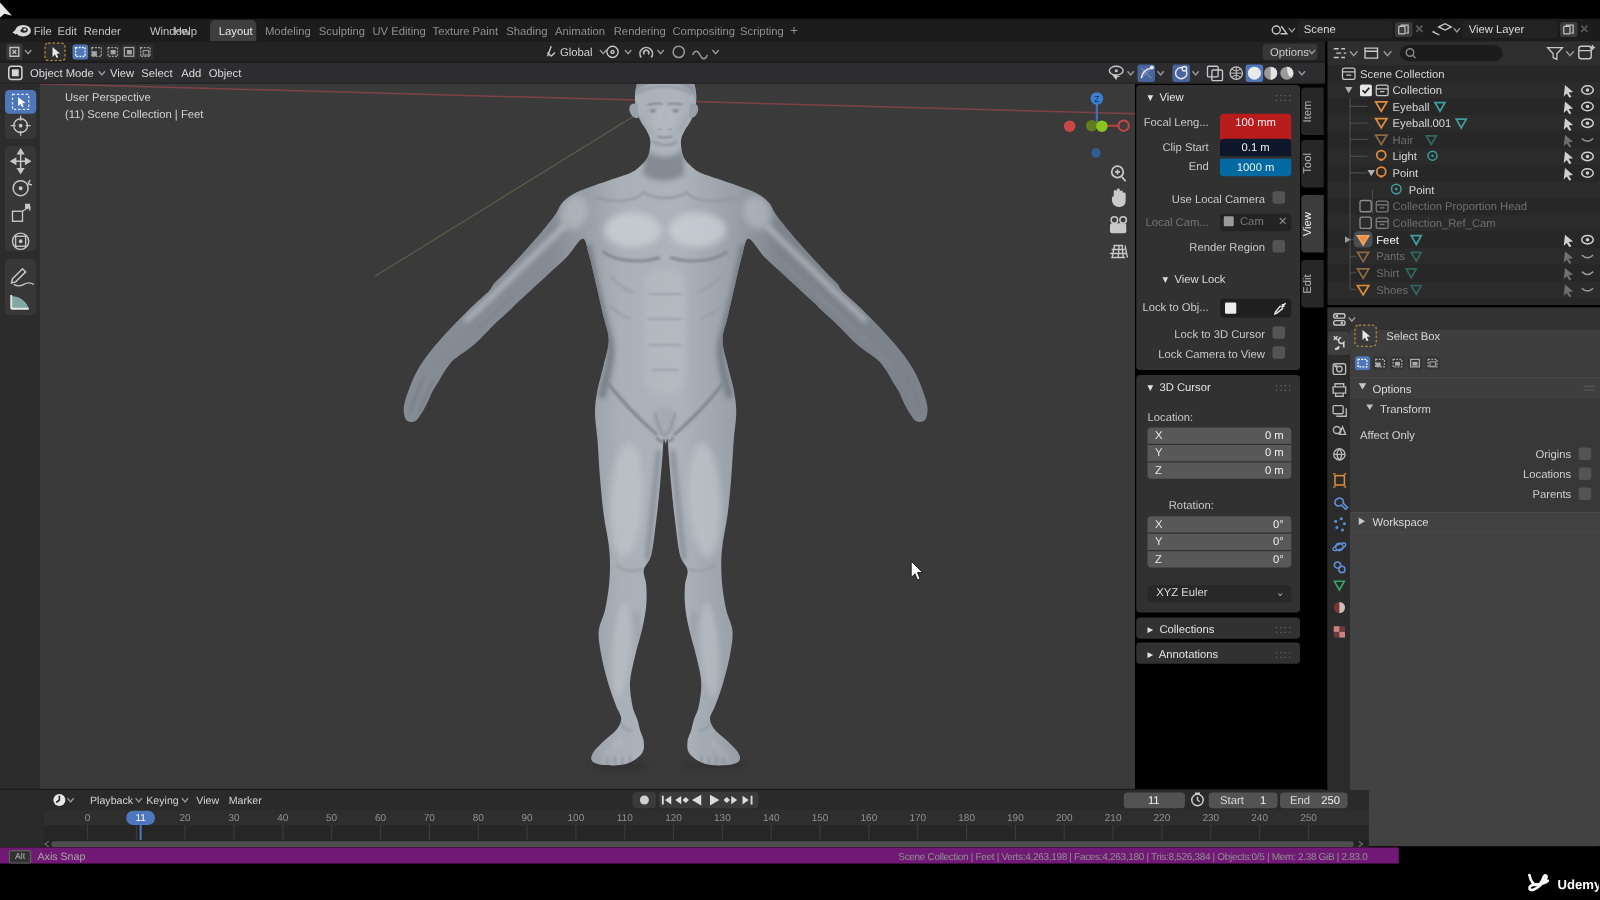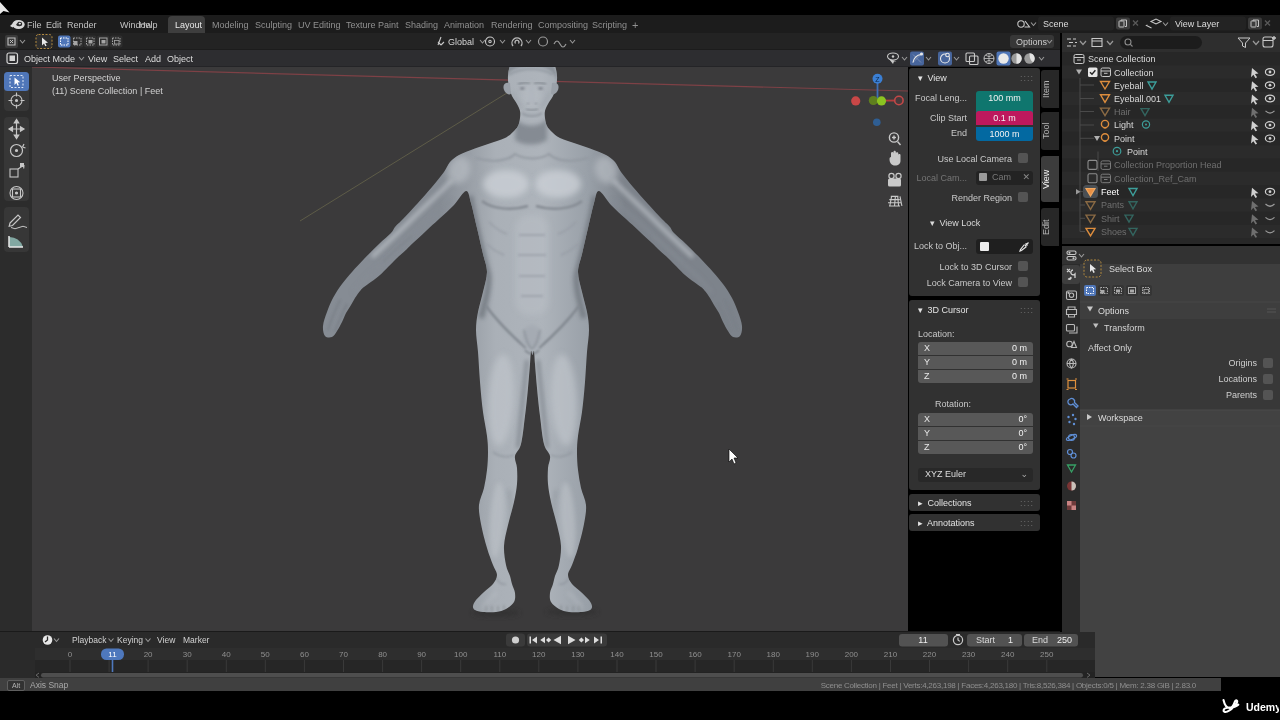--- a/index.html
+++ b/index.html
@@ -371,23 +371,23 @@
   <text x="52" y="94" font-size="9" fill="#d2d2d2" font-family="Liberation Sans">(11) Scene Collection | Feet</text>
 </svg>
 </div>
 
 <div class="abs" id="npanel" style="left:908px;top:67px;width:152px;height:565px;font-size:9px;color:#cfcfcf;">
 
   <div class="abs" style="left:1px;top:1px;width:131px;height:228px;background:#313131;border-radius:3px;"></div>
   <div class="abs" style="left:10px;top:6px;color:#e3e3e3;">▾&nbsp; View</div>
   <div class="abs" style="left:112px;top:6px;color:#6f6f6f;letter-spacing:1px;">::::</div>
   <div class="abs" style="left:0;top:26px;width:59px;text-align:right;color:#c9c9c9;">Focal Leng...</div>
-  <div class="abs" style="left:68px;top:24px;width:57px;height:31px;background:#0f766e;border-radius:3px;text-align:center;color:#f2f2f2;line-height:15px;">100 mm</div>
+  <div class="abs" style="left:68px;top:24px;width:57px;height:31px;background:#b91c1c;border-radius:3px;text-align:center;color:#f2f2f2;line-height:15px;">100 mm</div>
   <div class="abs" style="left:0;top:46px;width:59px;text-align:right;color:#c9c9c9;">Clip Start</div>
-  <div class="abs" style="left:68px;top:44px;width:57px;height:14px;background:#be185d;border-radius:3px 3px 0 0;text-align:center;color:#f2f2f2;line-height:14px;">0.1 m</div>
+  <div class="abs" style="left:68px;top:44px;width:57px;height:14px;background:#0f172a;border-radius:3px 3px 0 0;text-align:center;color:#f2f2f2;line-height:14px;">0.1 m</div>
   <div class="abs" style="left:0;top:61px;width:59px;text-align:right;color:#c9c9c9;">End</div>
   <div class="abs" style="left:68px;top:59px;width:57px;height:14px;background:#0369a1;border-radius:0 0 3px 3px;text-align:center;color:#f2f2f2;line-height:14px;margin-top:1px;">1000 m</div>
   <div class="abs" style="left:0;top:87px;width:104px;text-align:right;color:#c9c9c9;">Use Local Camera</div>
   <div class="abs" style="left:110px;top:86px;width:10px;height:10px;background:#545454;border-radius:2px;"></div>
   <div class="abs" style="left:0;top:106px;width:59px;text-align:right;color:#757575;">Local Cam...</div>
   <div class="abs" style="left:68px;top:104px;width:57px;height:14px;background:#232323;border-radius:3px;">
      <span style="position:absolute;left:3px;top:2px;width:8px;height:8px;background:#9a9a9a;border-radius:1px;"></span>
      <span style="position:absolute;left:16px;top:1px;color:#787878;">Cam</span>
      <span style="position:absolute;right:3px;top:1px;color:#8a8a8a;">✕</span>
   </div>
@@ -833,21 +833,21 @@
   <rect x="66" y="16.5" width="23" height="11.5" rx="5.5" fill="#4e78bd"></rect>
   <text x="77.5" y="25" fill="#ffffff" text-anchor="middle" font-size="8">11</text>
   <line x1="77.5" y1="28" x2="77.5" y2="40" stroke="#4e78bd" stroke-width="1.6"></line>
 
   <rect x="6" y="41" width="1042" height="4.5" rx="2.2" fill="#4e4e4e"></rect>
   <path d="M1052,41 l3,2.2 l-3,2.2" stroke="#6a6a6a" stroke-width="1" fill="none"></path>
   <path d="M4,41 l-3,2.2 l3,2.2" stroke="#6a6a6a" stroke-width="1" fill="none"></path>
 </svg>
 </div>
 
-<div class="abs" style="left:0;top:678px;width:1221px;height:13px;background:#404040;" id="statusbar">
+<div class="abs" style="left:0;top:678px;width:1100px;height:13px;background:#701a75;padding-left:19px;" id="statusbar">
   <div class="abs" style="left:7px;top:2px;width:16px;height:9px;border:1px solid #5f5f5f;border-radius:2px;background:#323232;color:#b5b5b5;font-size:7px;text-align:center;line-height:9px;">Alt</div>
   <div class="abs" style="left:30px;top:2px;color:#a8a8a8;font-size:8.5px;">Axis Snap</div>
   <div class="abs" style="right:25px;top:2.5px;color:#8f8f8f;font-size:8px;letter-spacing:-0.25px;">Scene Collection | Feet | Verts:4,263,198 | Faces:4,263,180 | Tris:8,526,384 | Objects:0/5 | Mem: 2.38 GiB | 2.83.0</div>
 </div>
 
 <div class="abs" style="left:0;top:691px;width:1280px;height:29px;background:#000;" id="bottombar">
   <svg class="abs" style="left:1221px;top:6px;" width="58" height="18" viewBox="0 0 58 18">
     <path d="M2.5,3 C3.5,7.5 5.5,11 8.5,11 C11,11 12.5,8.5 13.5,5.5 C14,4 14.8,3 15.7,3.4 C16.6,3.8 16.4,5.2 15.2,6.8 C13,9.7 9.5,13.2 6.2,14.6 C4.1,15.5 2.3,14.8 2.6,13.1 C2.9,11.4 5.8,10.6 9,10.5 C12,10.4 15,9.6 17.3,7.6" stroke="#fff" stroke-width="2.1" fill="none" stroke-linecap="round"></path>
     <text x="25" y="14" font-family="Liberation Sans" font-size="10.5" font-weight="bold" fill="#fff">Udemy</text>
   </svg>

